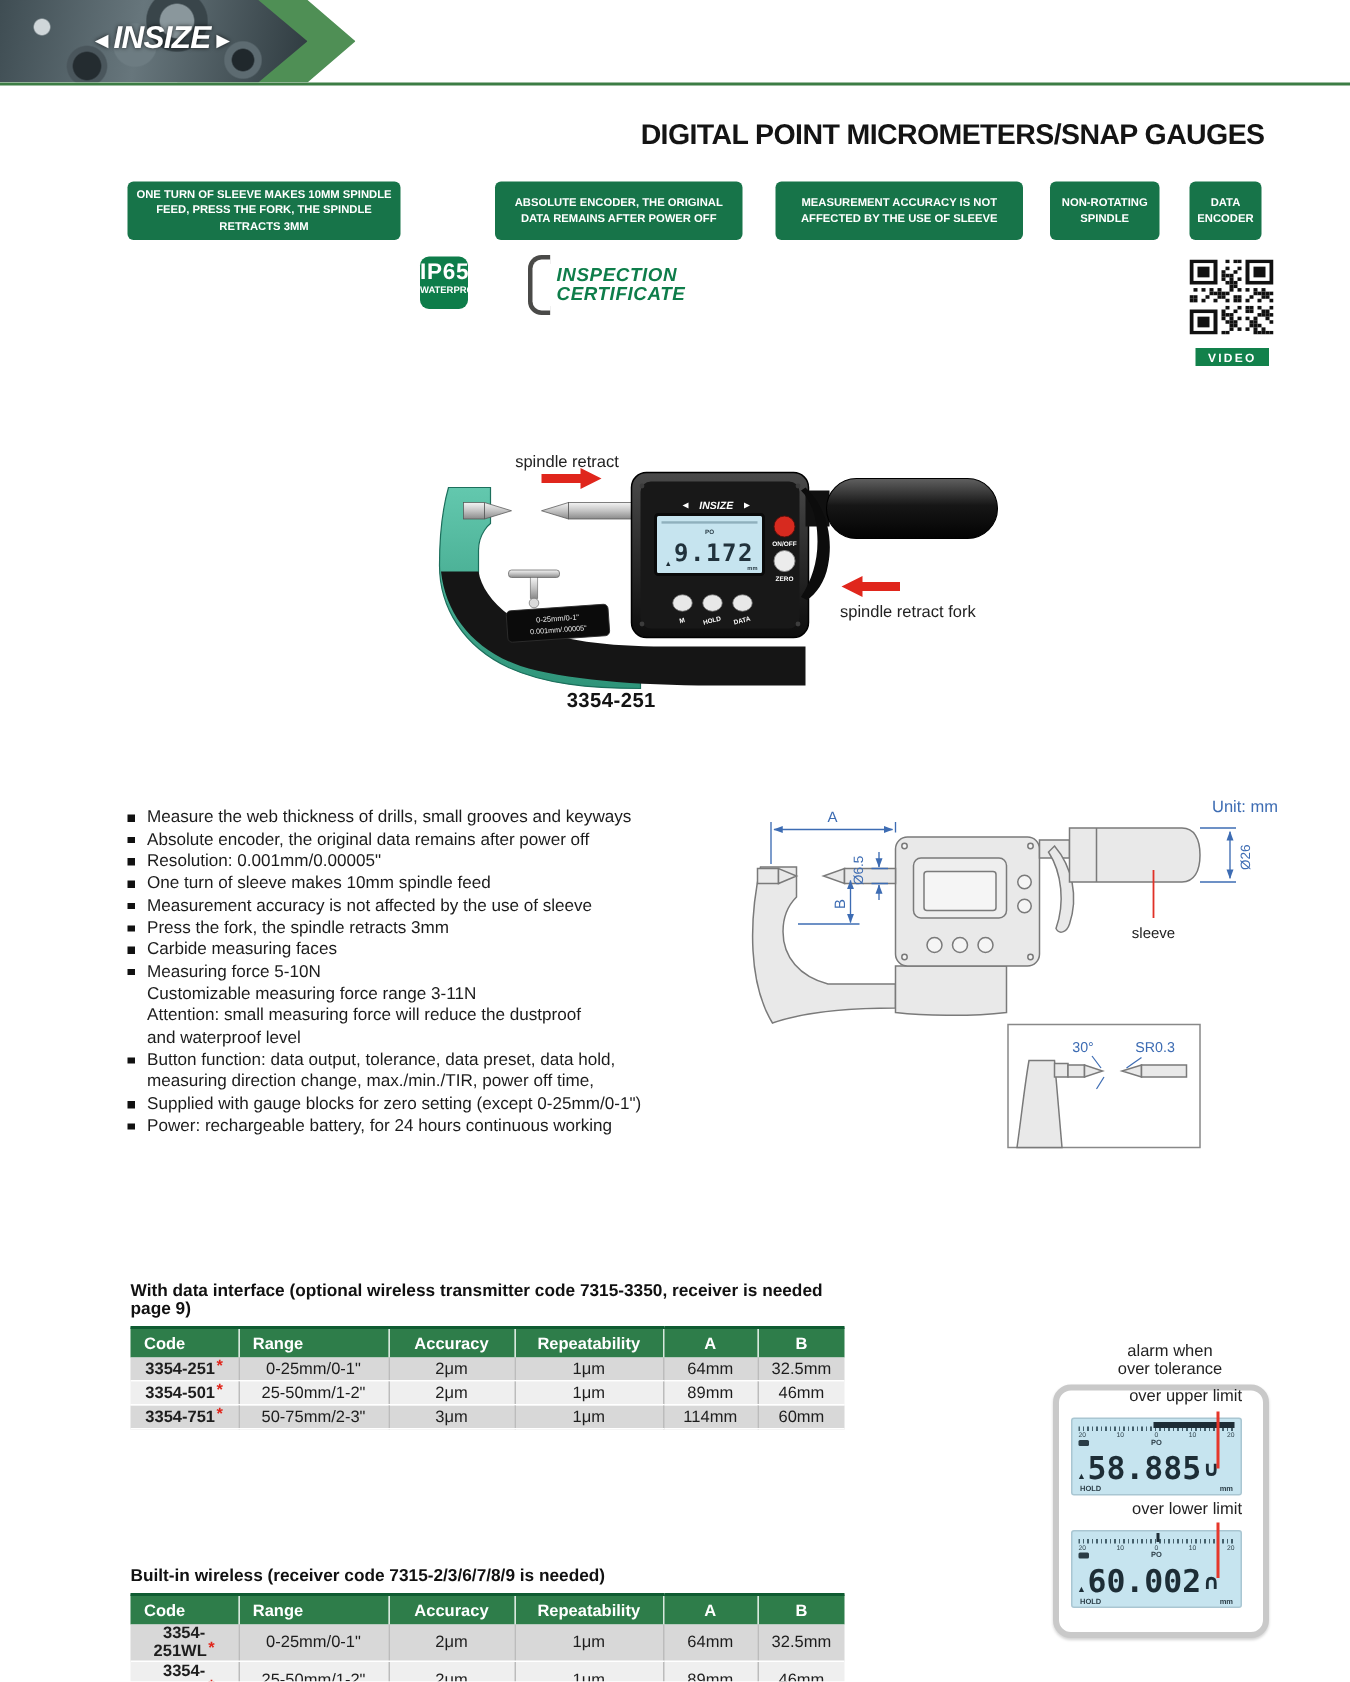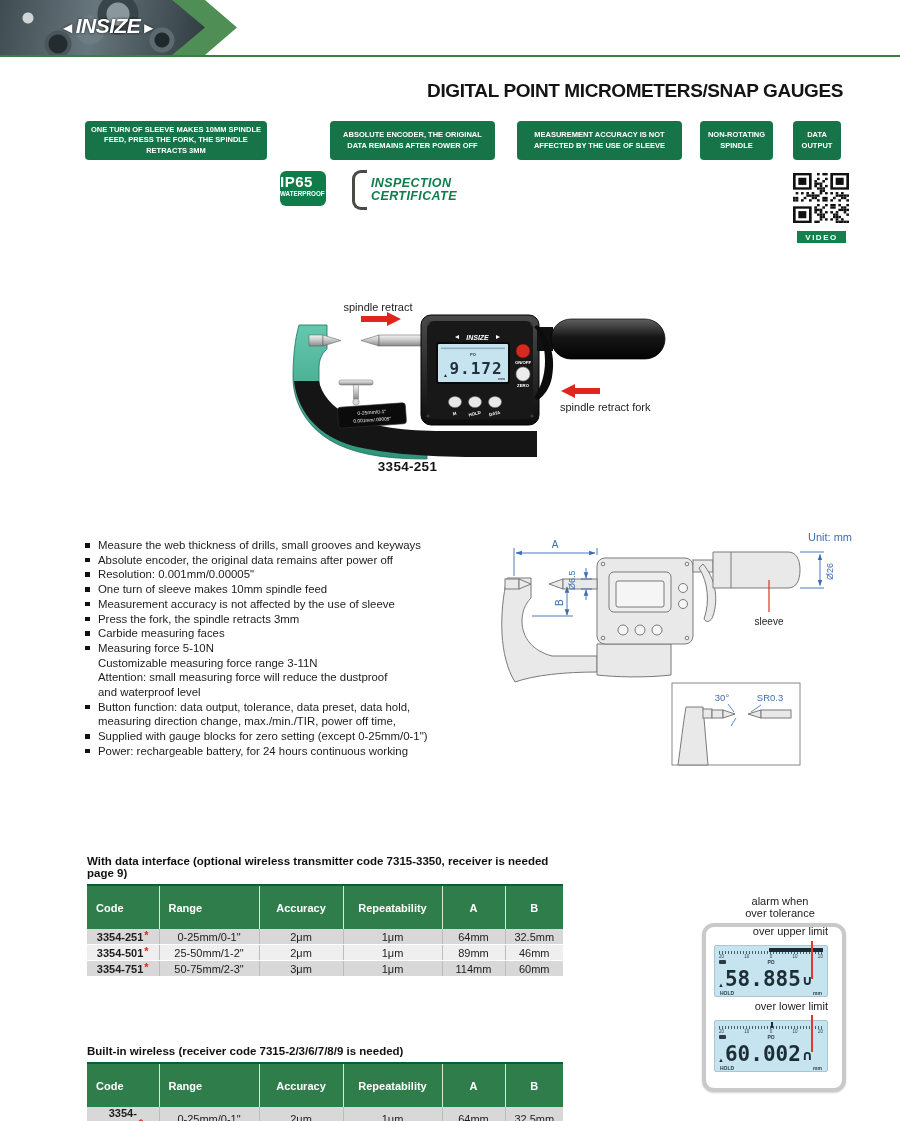--- a/index.html
+++ b/index.html
@@ -31,21 +31,21 @@
   .fbadge{position:absolute;top:121px;height:39px;background:#177449;color:#fff;
     border-radius:4px;display:flex;align-items:center;justify-content:center;text-align:center;
     font-size:7.5px;font-weight:bold;line-height:1.35;padding:2px 4px;box-sizing:border-box;}
   .fb0{left:85px;width:182px;}  .fb1{left:330px;width:165px;}
   .fb2{left:517px;width:165px;} .fb3{left:700px;width:73px;}
   .fb4{left:793px;width:48px;}
 
   .attention{position:absolute;left:83px;top:172px;width:176px;height:32px;background:#ffd402;
     color:#14713f;border-radius:2px;display:flex;align-items:center;justify-content:center;
     text-align:center;font-size:8.3px;font-weight:bold;line-height:1.35;padding:2px 5px;box-sizing:border-box;}
-  .ip65{position:absolute;left:280px;top:171px;width:46px;height:35px;background:#0e7d4a;
+  .ip65{position:absolute;left:280px;top:171px;width:32px;height:35px;background:#0e7d4a;
     border-radius:6px;color:#fff;text-align:left;box-sizing:border-box;padding-top:3px;}
   .ip65 .ipcode{font-size:15px;font-weight:bold;line-height:16px;letter-spacing:.5px;}
   .ip65 .iplabel{font-size:6.3px;font-weight:bold;line-height:8px;}
   .insp{position:absolute;left:352px;top:172px;height:36px;display:flex;align-items:center;}
   .insp .bracket{width:12px;height:34px;border:3px solid #4a4a48;border-right:none;
     border-radius:9px 0 0 9px;margin-right:4px;}
   .insp .itext{font:bold italic 12.5px "Liberation Sans",sans-serif;color:#0e7d4a;
     line-height:13.5px;letter-spacing:.4px;}
   .qr-wrap{position:absolute;left:793px;top:173px;width:56px;}
   .video-bar{margin-top:4px;width:49px;margin-left:4px;height:12px;background:#12814b;color:#fff;
@@ -63,21 +63,21 @@
 
   
   #drawing-svg{position:absolute;left:485px;top:528px;width:410px;height:255px;}
 
   
   .table-block{position:absolute;left:87px;width:480px;}
   #table-block-0{top:855px;} #table-block-1{top:997px;margin-top:48px;}
   .tbl-title{font-size:11.5px;font-weight:bold;color:#111;margin-bottom:5px;}
   .spec-table{border-collapse:collapse;table-layout:fixed;width:476px;}
   .spec-table th{background:#2e7d4a;color:#fff;font-size:11px;font-weight:bold;height:19px;
-    border-top:2px solid #0f5c32;border-right:1px solid #d7e8dd;padding:12px 3px;text-align:center;}
+    border-top:2px solid #0f5c32;border-right:1px solid #d7e8dd;padding:0 3px;text-align:center;}
   .spec-table th.ha-l{text-align:left;padding-left:9px;}
   .spec-table th:last-child{border-right:none;}
   .spec-table td{height:15px;text-align:center;font-size:11px;color:#1d1d1d;
     border-right:1px solid #bcbcbc;border-bottom:1px solid #fff;padding:0 2px;}
   .spec-table td:last-child{border-right:none;}
   .spec-table tr.odd td{background:#d8d8d8;}
   .spec-table tr.even td{background:#efefef;}
   .codetext{font-weight:bold;}
   .rstar{color:#e0261c;font-weight:bold;position:relative;top:-2px;margin-left:1px;}
   #footnote{position:absolute;left:85px;top:1090px;font-size:11.5px;color:#1c1c1c;}
@@ -123,21 +123,21 @@
   <div class="hero-photo"></div>
   <div class="hero-logo">INSIZE</div>
   <div class="hero-rule"></div>
   <div class="page-title">DIGITAL POINT MICROMETERS/SNAP GAUGES</div>
 
   <div id="feature-badges">
       <div class="fbadge fb0">ONE TURN OF SLEEVE MAKES 10MM SPINDLE FEED, PRESS THE FORK, THE SPINDLE RETRACTS 3MM</div>
       <div class="fbadge fb1">ABSOLUTE ENCODER, THE ORIGINAL DATA REMAINS AFTER POWER OFF</div>
       <div class="fbadge fb2">MEASUREMENT ACCURACY IS NOT AFFECTED BY THE USE OF SLEEVE</div>
       <div class="fbadge fb3">NON-ROTATING SPINDLE</div>
-      <div class="fbadge fb4">DATA OUTPUT</div>
+      <div class="fbadge fb4">DATA ENCODER</div>
     </div>
 
   <div class="ip65">
     <div class="ipcode">IP65</div>
     <div class="iplabel">WATERPROOF</div>
   </div>
   <div class="insp">
     <div class="bracket"></div>
     <div class="itext">
       <div>INSPECTION</div>

